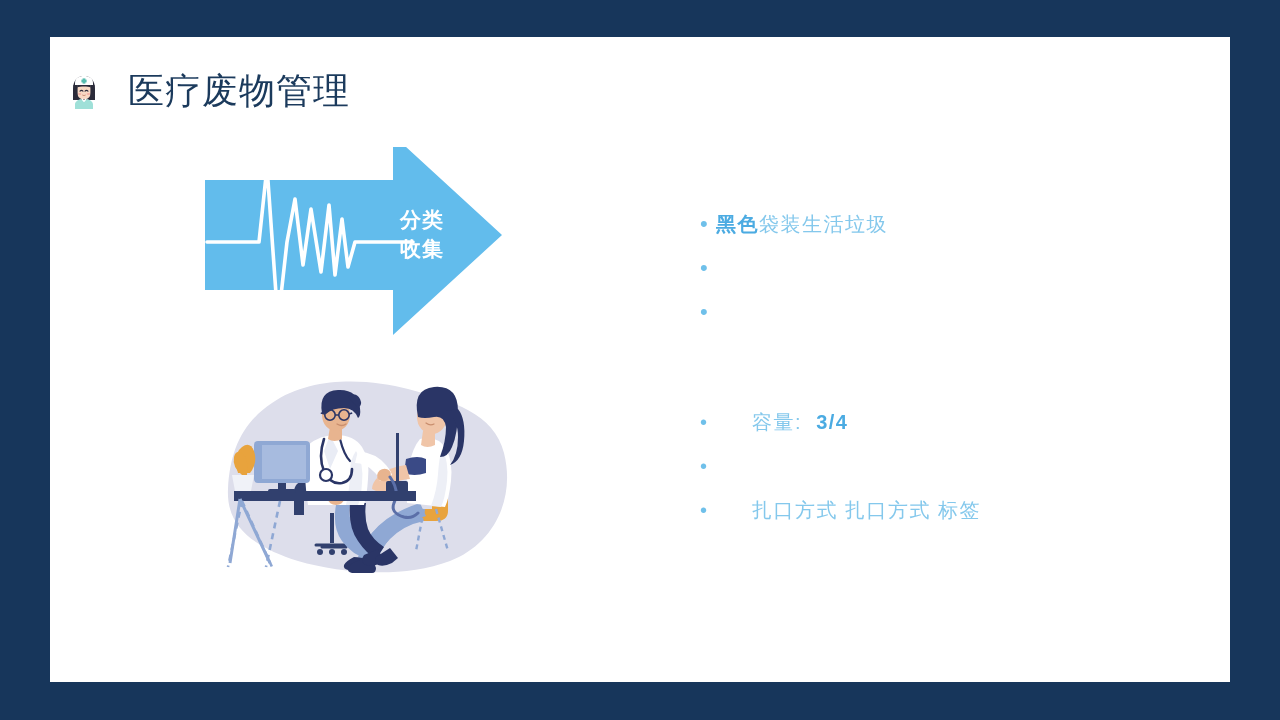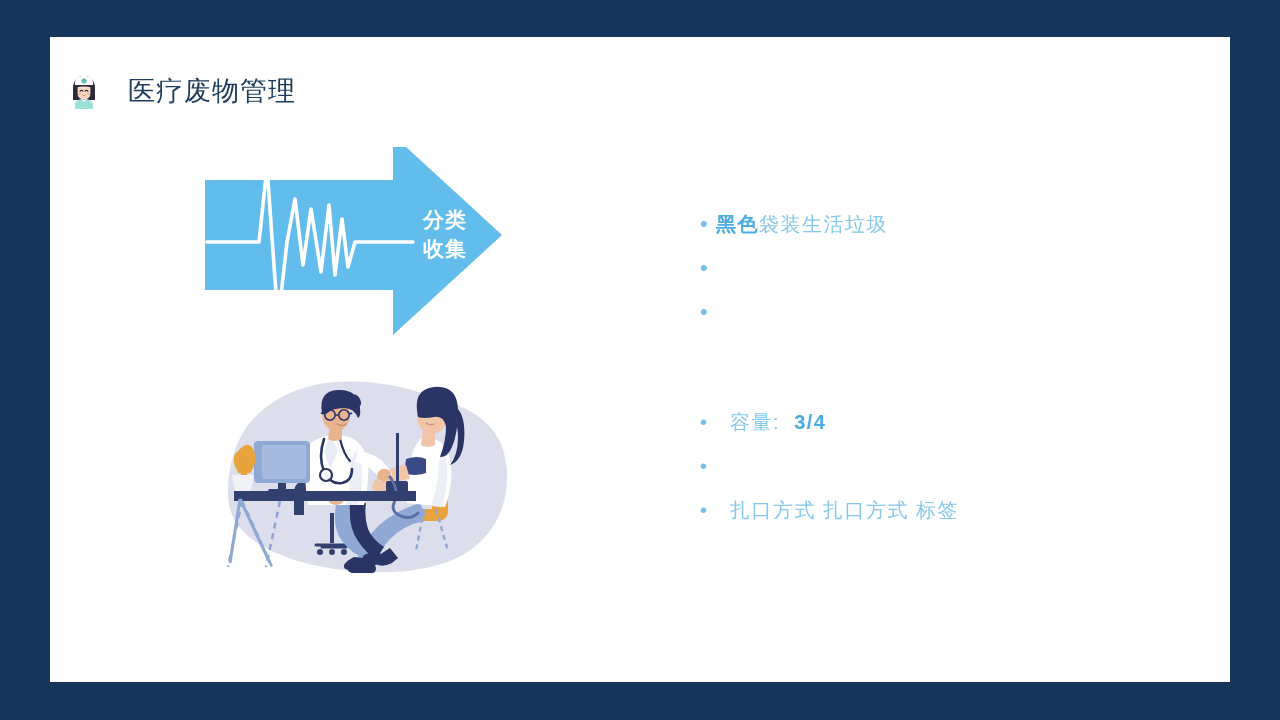--- a/index.html
+++ b/index.html
@@ -40,42 +40,42 @@
     height: 48px;
   }
   #nurse-icon {
     width: 32px;
     height: 36px;
     position: relative;
     flex: 0 0 auto;
   }
   #page-title {
     margin-left: 28px;
-    font-size: 27px;
+    font-size: 36px;
     color: #1B3A5C;
     letter-spacing: 1px;
     white-space: nowrap;
     font-family: "Liberation Sans", "DejaVu Sans", sans-serif;
   }
 
   
   #arrow-wrap {
     position: absolute;
     left: 155px;
     top: 110px;
     width: 370px;
     height: 210px;
   }
   #arrow-svg { display: block; }
   #arrow-label {
     position: absolute;
     left: 195px;
     top: 58px;
     width: 90px;
-    text-align: center;
+    text-align: left;
     color: #FFFFFF;
     font-weight: bold;
     font-size: 21px;
     line-height: 29px;
     letter-spacing: 1px;
   }
   #arrow-label span { display: block; }
 
   
   #illustration {
@@ -105,21 +105,21 @@
     color: #6FC0EA;
     font-size: 22px;
     line-height: 44px;
   }
   .bullet-text {
     font-size: 20px;
     color: #84C8EC;
     letter-spacing: 1.5px;
     white-space: nowrap;
   }
-  #bullets-secondary .bullet-text { margin-left: 14px; }
+  #bullets-secondary .bullet-text { margin-left: 36px; }
   .em {
     font-weight: bold;
     color: #4BABE2;
   }
   #bullets-secondary .bullet-dot { font-size: 20px; }
 </style>
 </head>
 <body>
 
 <div id="slide">

